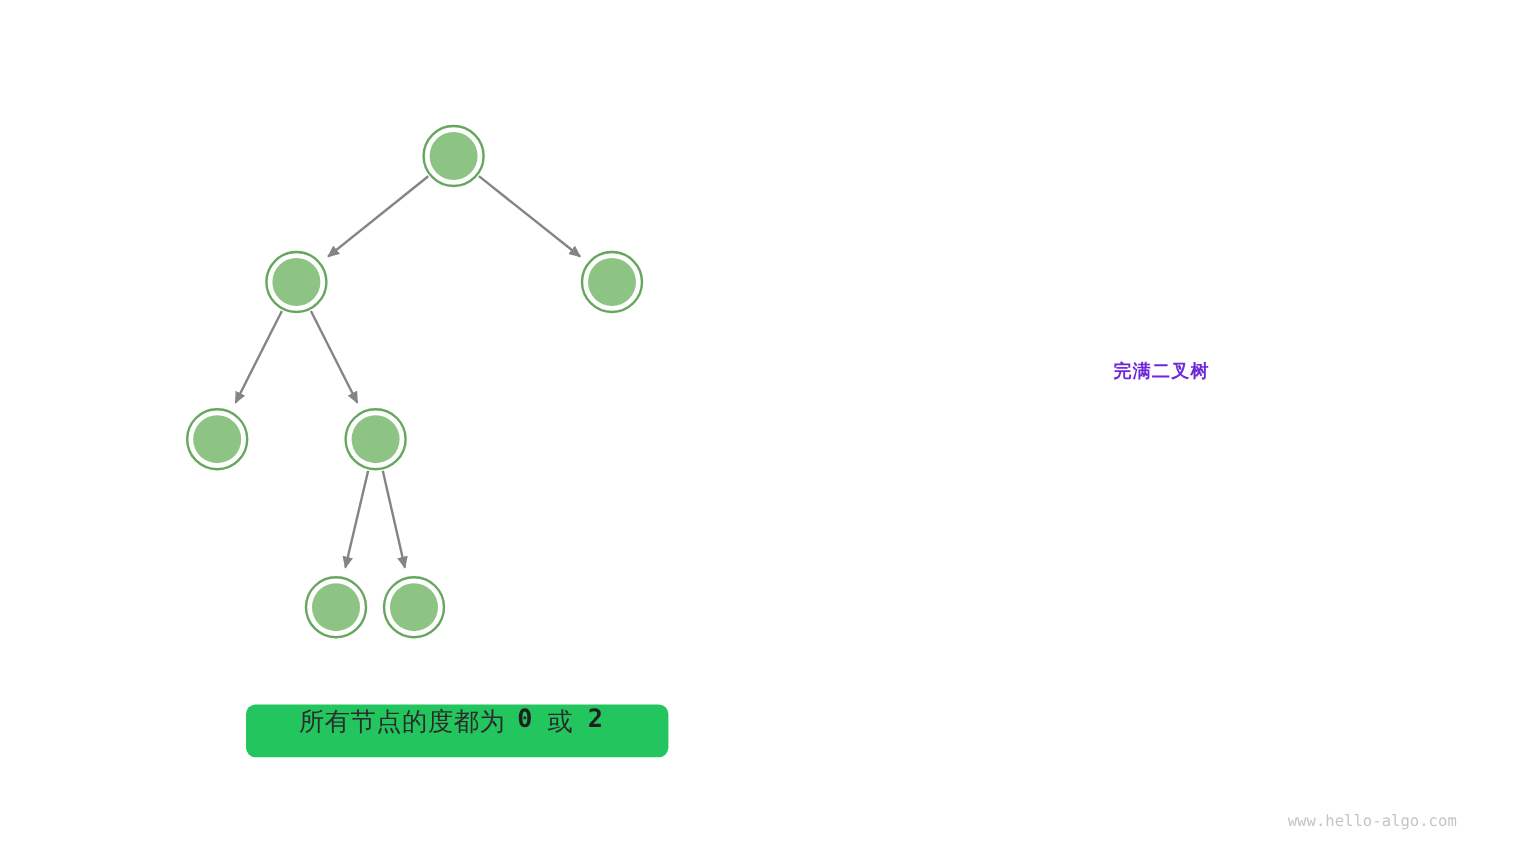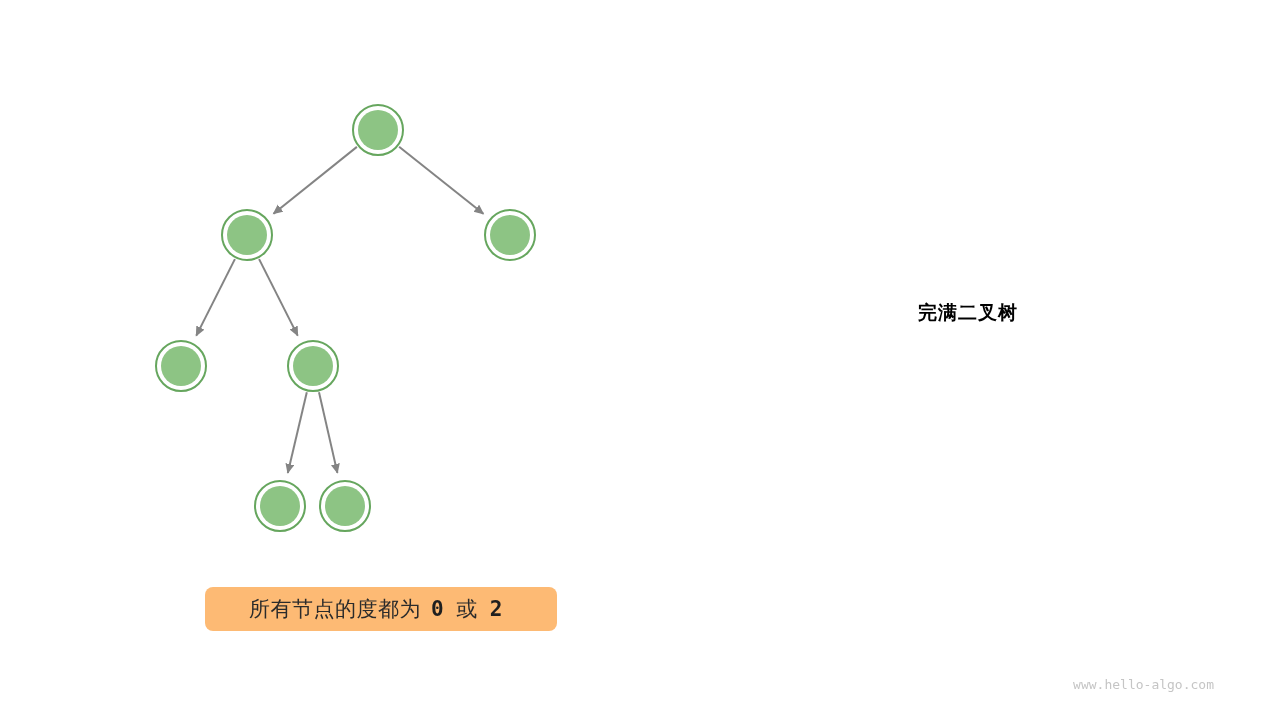--- a/index.html
+++ b/index.html
@@ -19,24 +19,23 @@
     position: absolute;
     left: 0; top: 0;
     width: 1280px; height: 720px;
   }
   .caption-box {
     position: absolute;
     left: 205px;
     top: 587px;
     width: 352px;
     height: 44px;
-    background: #fdba74;
+    background: #22c55e;
     border-radius: 8px;
     display: flex;
-    align-items: center;
     justify-content: center;
     color: #2b2b2b;
     font-size: 21px;
     letter-spacing: 0.5px;
     white-space: nowrap;
   }
   .caption-box .num {
     font-family: "DejaVu Sans Mono", monospace;
     font-weight: bold;
     font-size: 21px;
@@ -47,23 +46,23 @@
     margin: 0 2px;
   }
   .side-title {
     position: absolute;
     left: 818px;
     top: 300px;
     width: 300px;
     text-align: center;
   }
   .side-title .zh {
-    font-size: 19px;
+    font-size: 15px;
     font-weight: bold;
-    color: #000000;
+    color: #6d28d9;
     letter-spacing: 1px;
   }
   .side-title .en {
     margin-top: 18px;
     font-family: "DejaVu Sans Mono", monospace;
     font-size: 17px;
     color: #3a3a3a;
   }
   .watermark {
     position: absolute;

